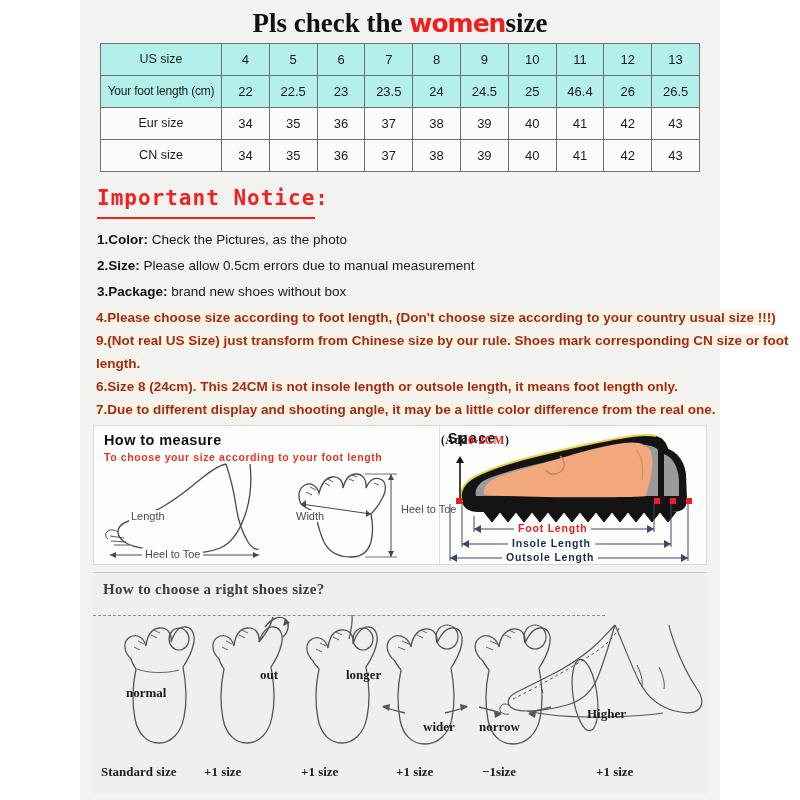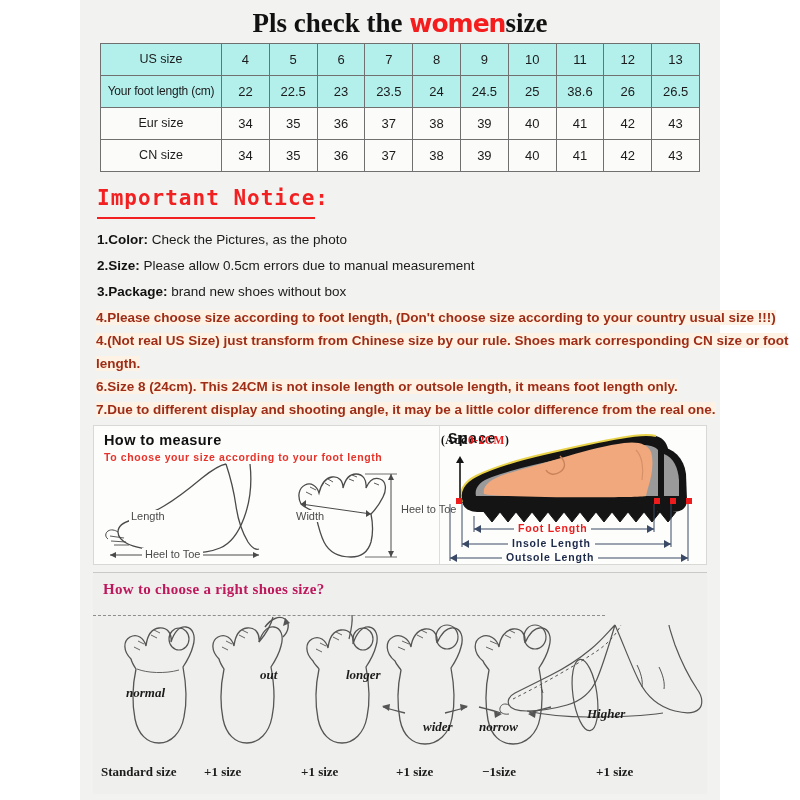--- a/index.html
+++ b/index.html
@@ -104,30 +104,30 @@
 
   
   .choose{
     position:absolute;left:13px;top:572px;width:614px;height:222px;
     background:#efefed;border-top:1px solid #c9c9c5;
     box-sizing:border-box;overflow:hidden;
   }
   .c-title{
     position:absolute;left:10px;top:8px;
     font-family:"Liberation Serif", serif;
-    font-size:15px;font-weight:bold;color:#be185d;letter-spacing:0.3px;
+    font-size:15px;font-weight:bold;color:#404040;letter-spacing:0.3px;
   }
   .c-dotted{
     position:absolute;left:0px;top:42px;width:512px;
     border-top:1px dashed #8e8e8e;height:0;
   }
   .f-inner{
     position:absolute;
     font-family:"Liberation Serif", serif;
-    font-size:13px;font-weight:bold;color:#1b1b1b;white-space:nowrap;font-style:italic;
+    font-size:13px;font-weight:bold;color:#1b1b1b;white-space:nowrap;
   }
   .f-cap{
     position:absolute;
     font-family:"Liberation Serif", serif;
     font-size:13px;font-weight:bold;color:#1b1b1b;white-space:nowrap;
   }
   .c-foot{
     position:absolute;bottom:6px;left:10px;
     font-size:11.5px;color:#3c3c3c;letter-spacing:0.2px;
   }
@@ -161,21 +161,21 @@
         </tr>
         <tr class="cy">
           <td class="lbl small">Your foot length (cm)</td>
           <td>22</td>
           <td>22.5</td>
           <td>23</td>
           <td>23.5</td>
           <td>24</td>
           <td>24.5</td>
           <td>25</td>
-          <td>38.6</td>
+          <td>46.4</td>
           <td>26</td>
           <td>26.5</td>
         </tr>
         <tr>
           <td class="lbl">Eur size</td>
           <td>34</td>
           <td>35</td>
           <td>36</td>
           <td>37</td>
           <td>38</td>
@@ -213,21 +213,21 @@
       <div class="n-line" style="top:78px;">
         <b>2.</b><b>Size:</b>
         <span>  Please allow 0.5cm errors due to manual measurement</span>
       </div>
       <div class="n-line" style="top:104px;text-align:right;">
         <b>3.</b><b>Package:</b>
         <span>brand new shoes without box</span>
       </div>
 
       <div class="n-red" style="top:130px;">4.Please choose size according to foot length, (Don't choose size according to your country usual size !!!)</div>
-      <div class="n-red" style="top:153px;">4.(Not real US Size) just transform from Chinese size by our rule. Shoes mark corresponding CN size or foot</div>
+      <div class="n-red" style="top:153px;">9.(Not real US Size) just transform from Chinese size by our rule. Shoes mark corresponding CN size or foot</div>
       <div class="n-red" style="top:176px;">length.</div>
       <div class="n-red" style="top:199px;">6.Size 8 (24cm). This 24CM is not insole length or outsole length, it means foot length only.</div>
       <div class="n-red" style="top:222px;">7.Due to different display and shooting angle, it may be a little color difference from the real one.</div>
     </div>
 
     <div class="measure">
       <div class="divider"></div>
 
       <div class="m-title">How to measure</div>
       <div class="m-sub">To choose your size according to your foot length</div>

